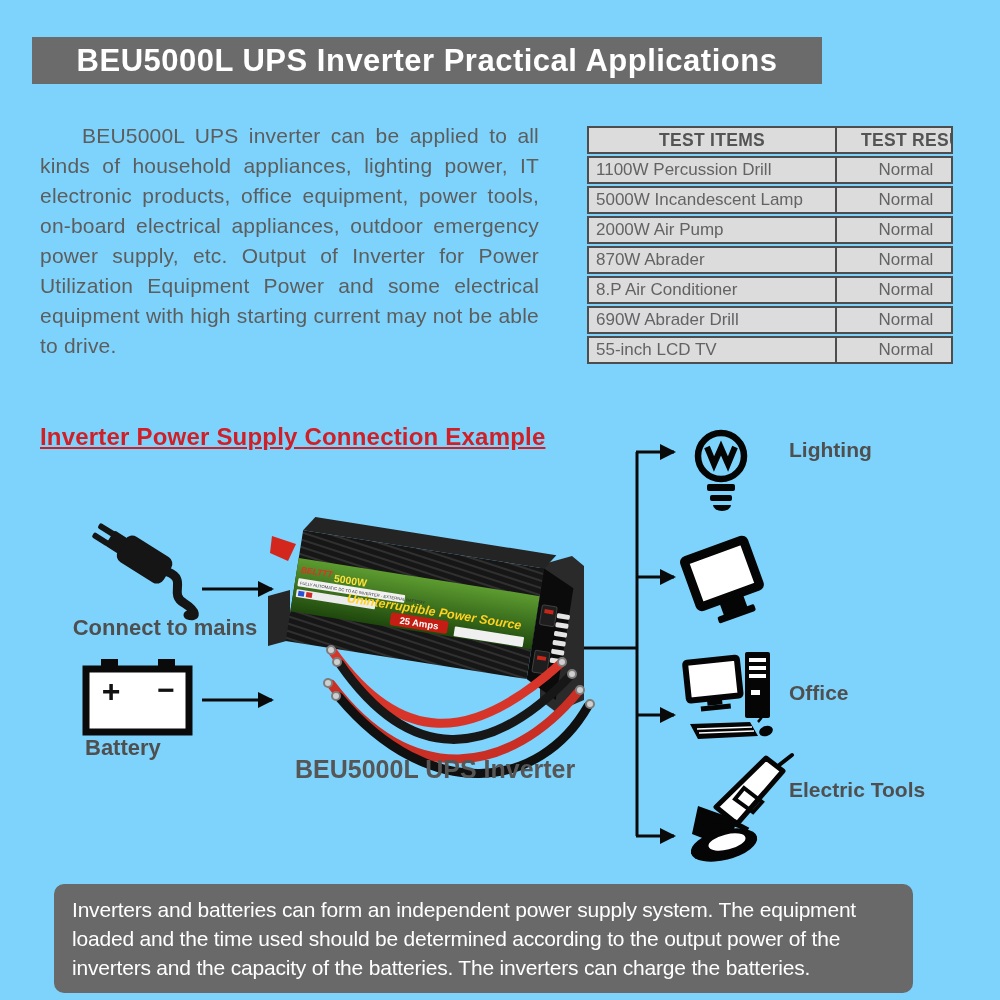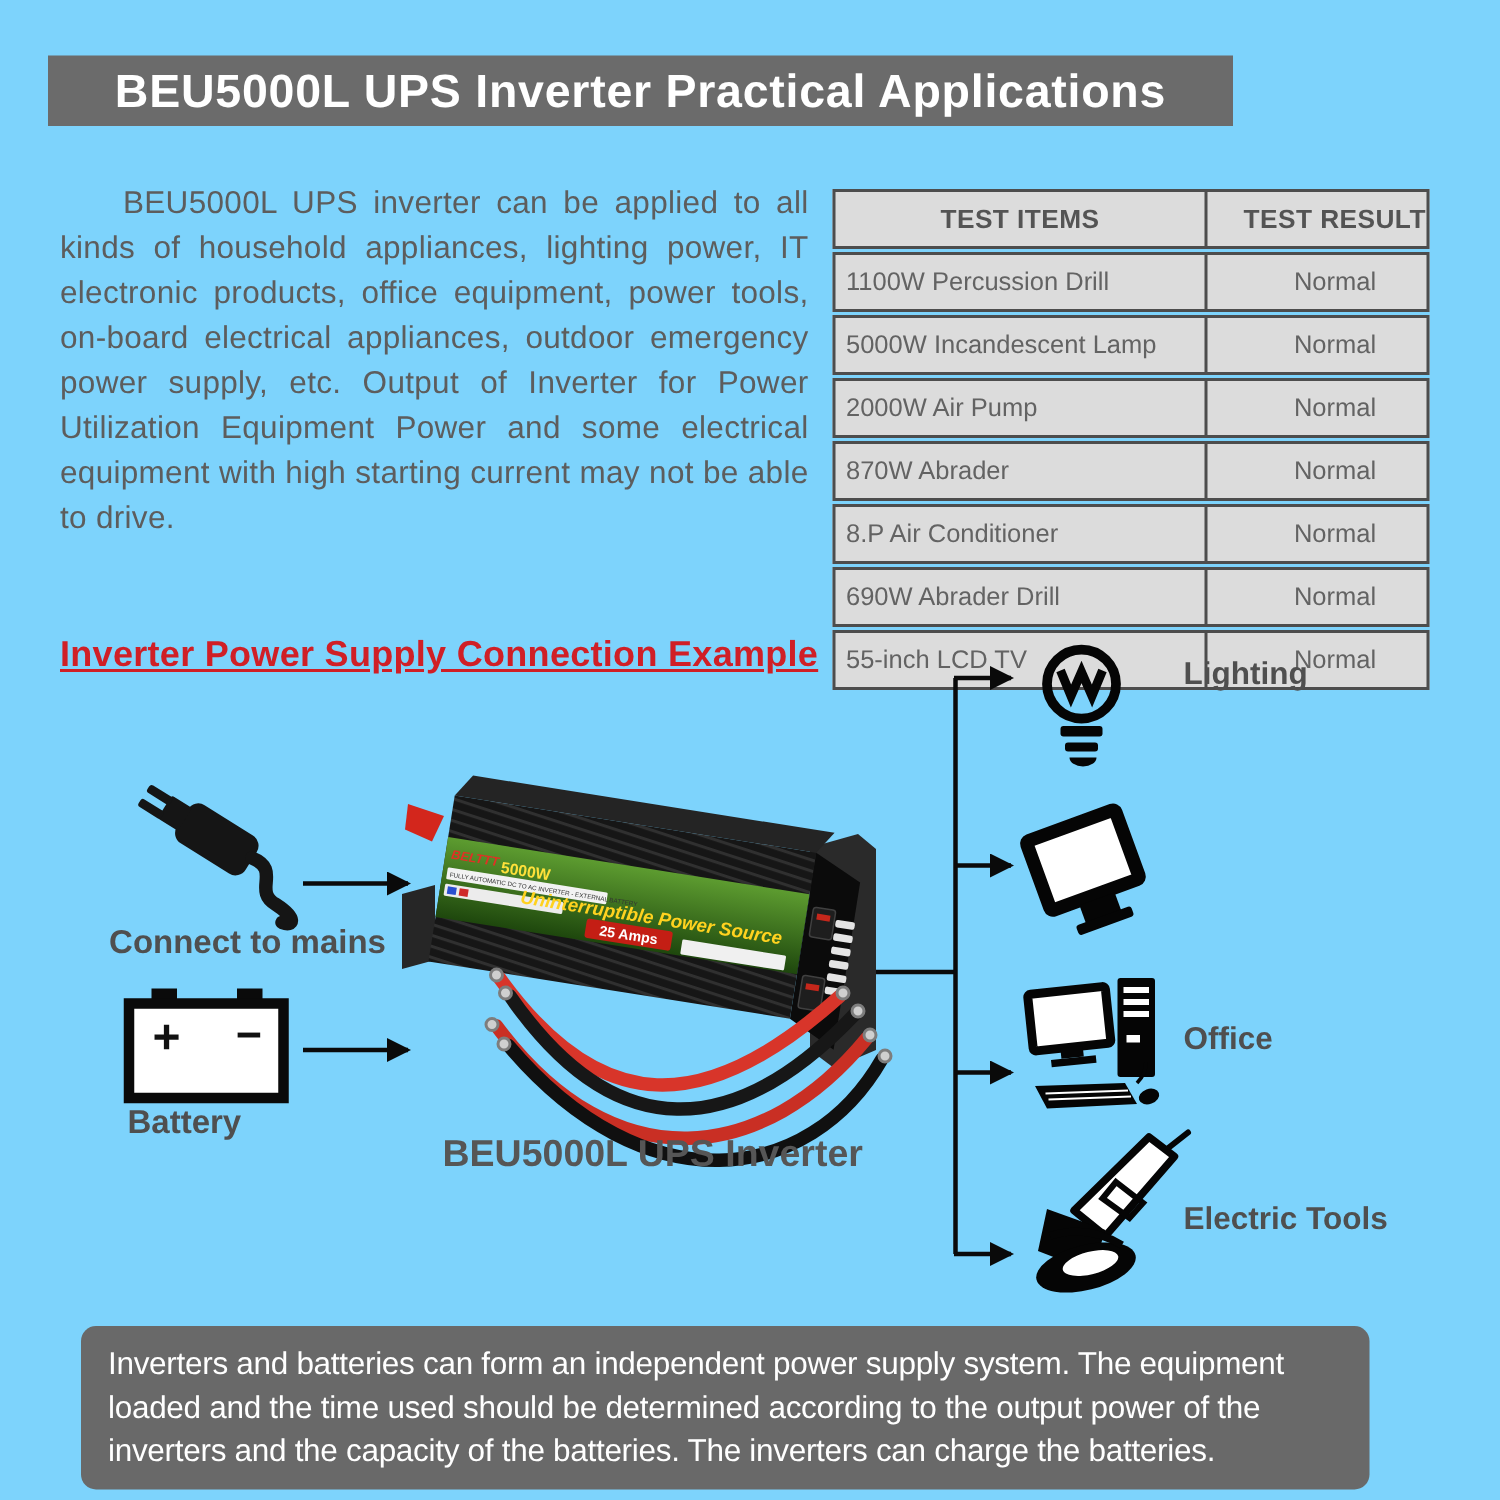--- a/index.html
+++ b/index.html
@@ -16,21 +16,21 @@
 
   .intro {
     position:absolute; left:40px; top:121px; width:499px;
     font-size:21px; line-height:30px; color:#5d5d5d;
     text-align:justify; text-indent:42px; letter-spacing:.2px;
   }
 
   .test-table { position:absolute; left:555px; top:126px; width:398px; }
   .t-row {
     display:flex; background:#dcdcdc; border:2px solid #4d4d4d;
-    margin-bottom:2px; height:40px; align-items:center;
+    margin-bottom:2px; height:28px; align-items:center;margin-left:32px;
   }
   .t-cell { font-size:17px; color:#636363; overflow:hidden; white-space:nowrap; }
   .c1 { width:248px; border-right:2px solid #4d4d4d; padding:0 7px; height:100%; display:flex; align-items:center; }
   .c2 { flex:1; text-align:center;padding-left:24px; }
   .t-head .t-cell { font-weight:bold; color:#545454; letter-spacing:.3px; justify-content:center; text-align:center; font-size:17.5px; }
 
   .section-heading {
     position:absolute; left:40px; top:423px;
     font-size:24px; font-weight:bold; color:#d01f26; letter-spacing:.2px;
     white-space:nowrap;
@@ -41,21 +41,21 @@
 
   .diag-label {
     position:absolute; font-weight:bold; color:#4f4f4f; font-size:21px; white-space:nowrap;
   }
   .lbl-mains   { left:60px;  top:615px; width:210px; text-align:center; font-size:22px; }
   .lbl-battery { left:85px;  top:735px; width:105px; text-align:left; font-size:22px; }
   .lbl-caption { left:295px; top:755px; width:270px; text-align:left; font-size:25px; color:#565656; }
   .lbl-lighting { left:789px; top:438px; }
   .lbl-homecar  { left:762px; top:562px; letter-spacing:-.3px; }
   .lbl-office   { left:789px; top:664px;margin-top:17px; }
-  .lbl-tools    { left:789px; top:801px; }
+  .lbl-tools    { left:789px; top:778px; }
 
   .footer-note {
     position:absolute; left:54px; top:884px; width:859px; min-height:89px;
     background:#696969; border-radius:10px; padding:11px 18px;
     color:#fff; font-size:21px; line-height:29px; letter-spacing:-.2px;
   }
 </style>
 </head>
 <body>
 

